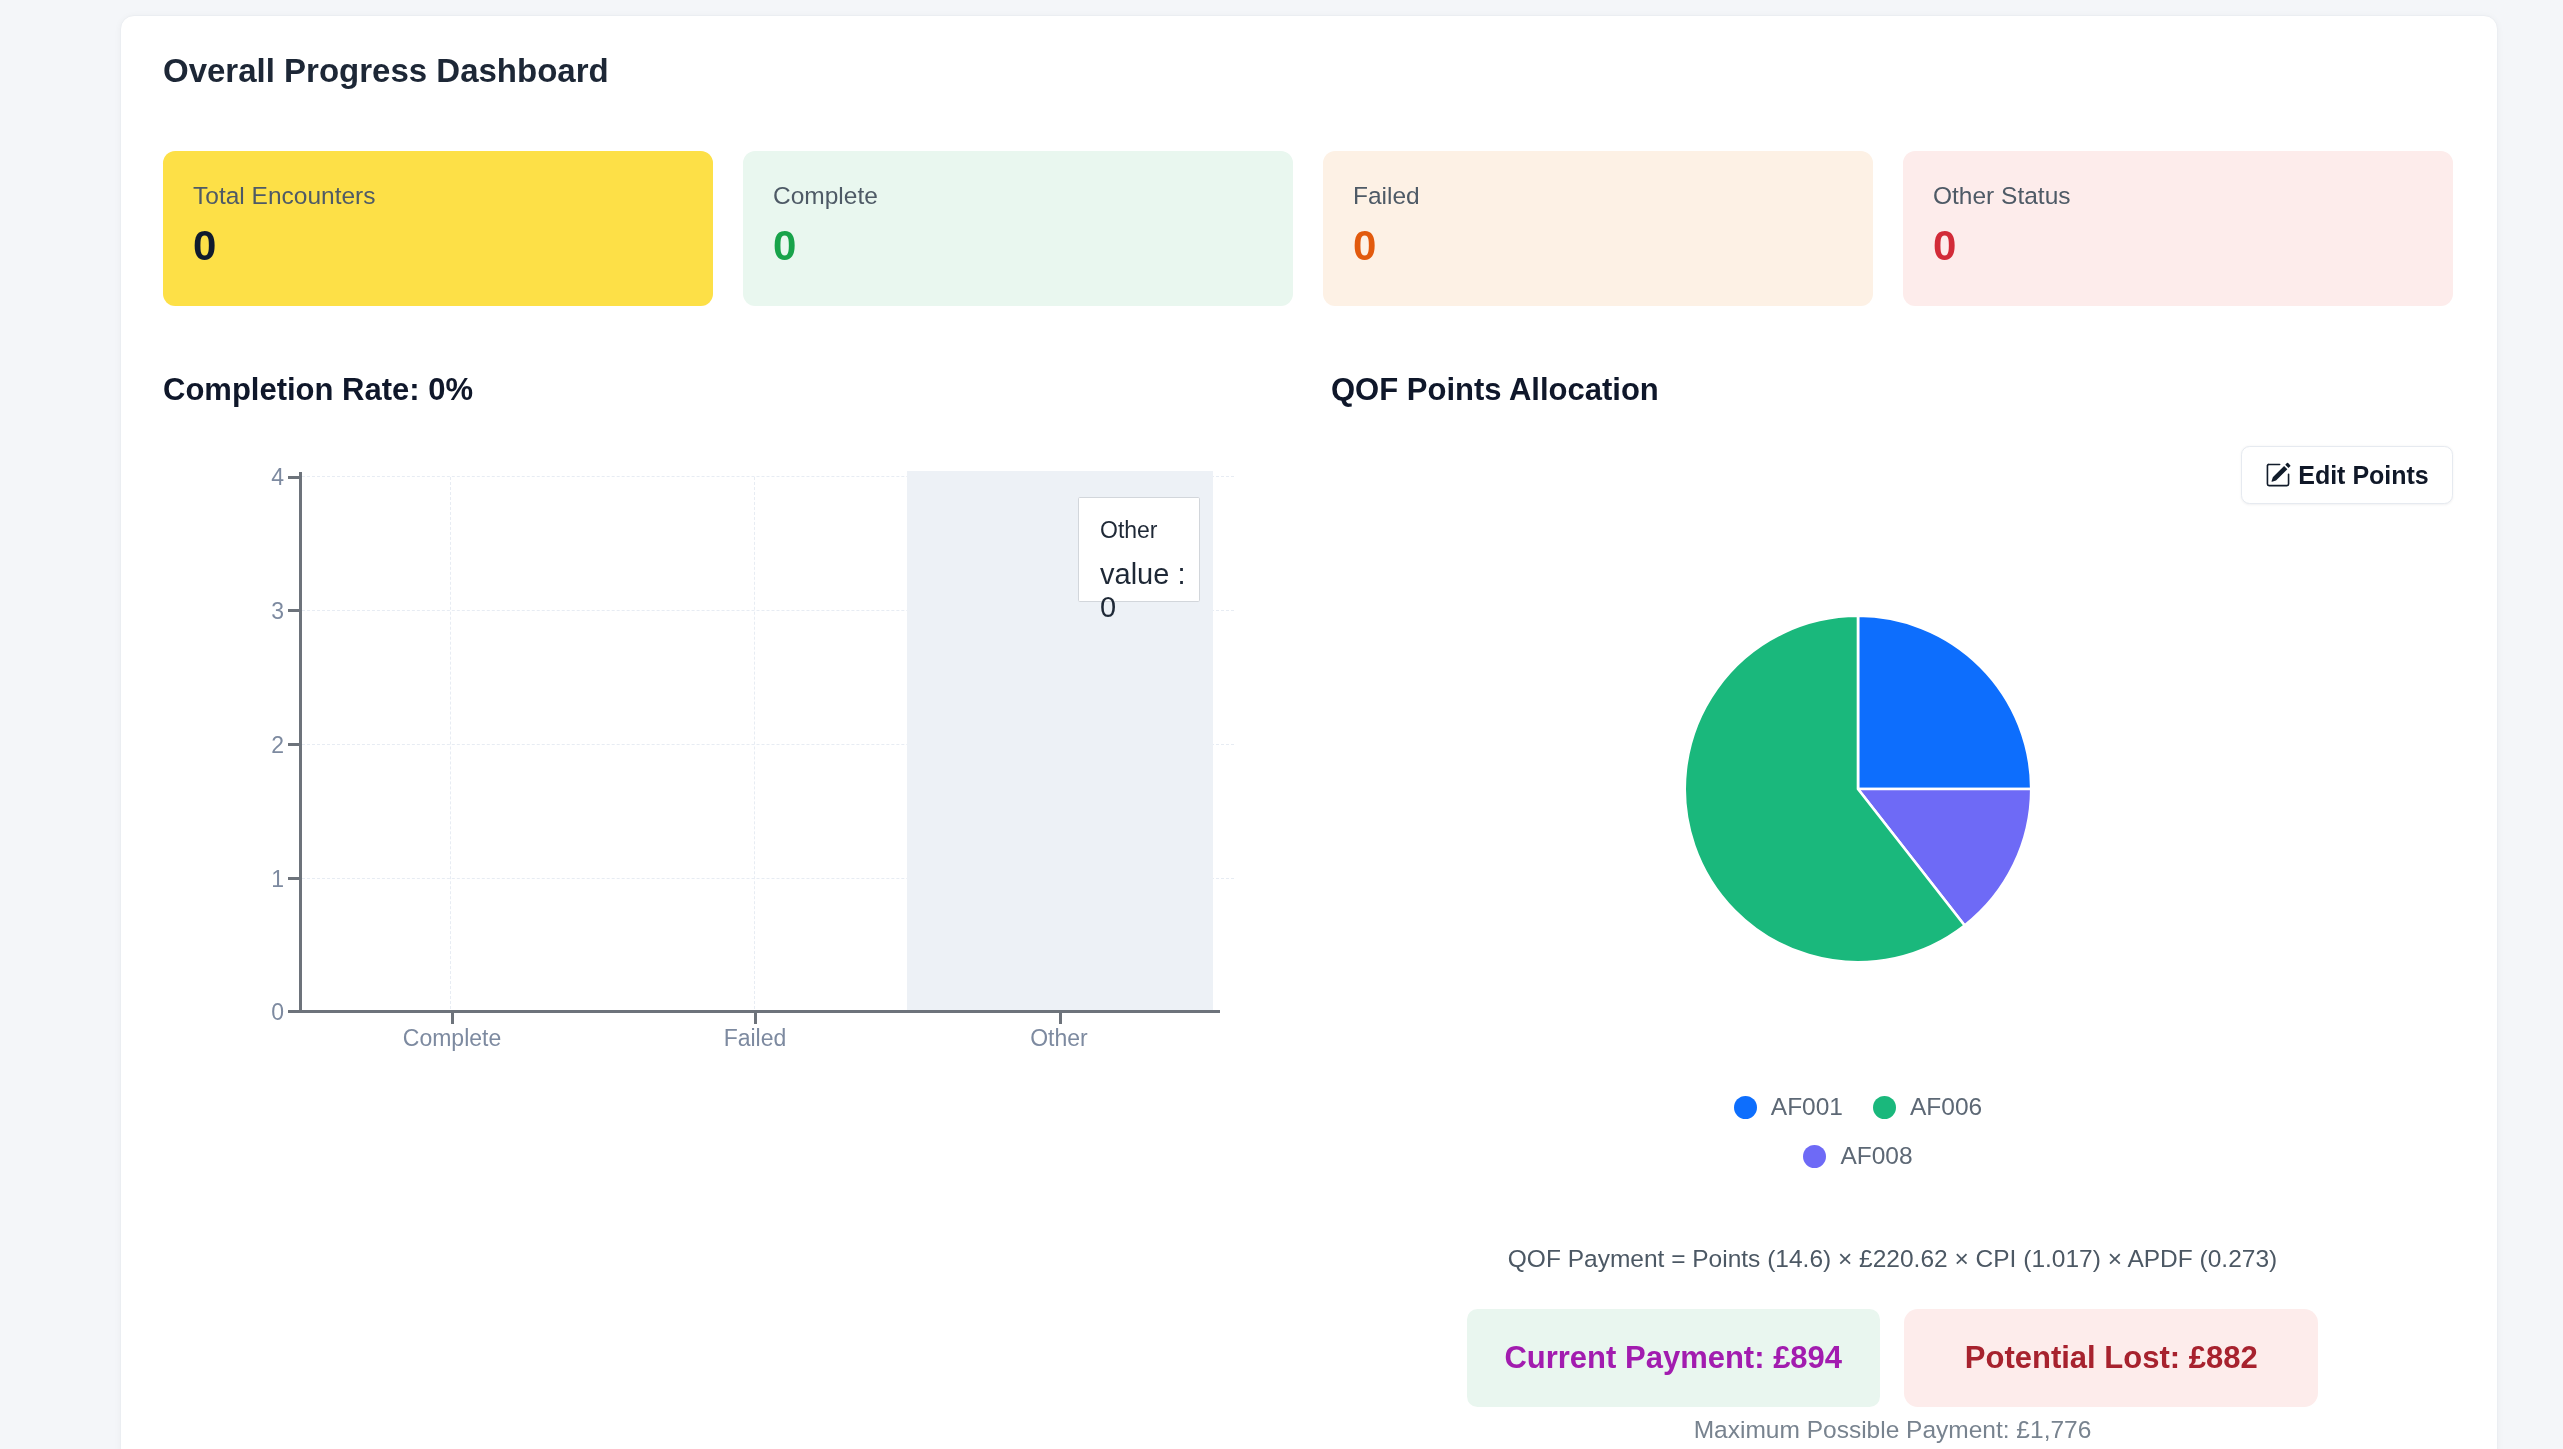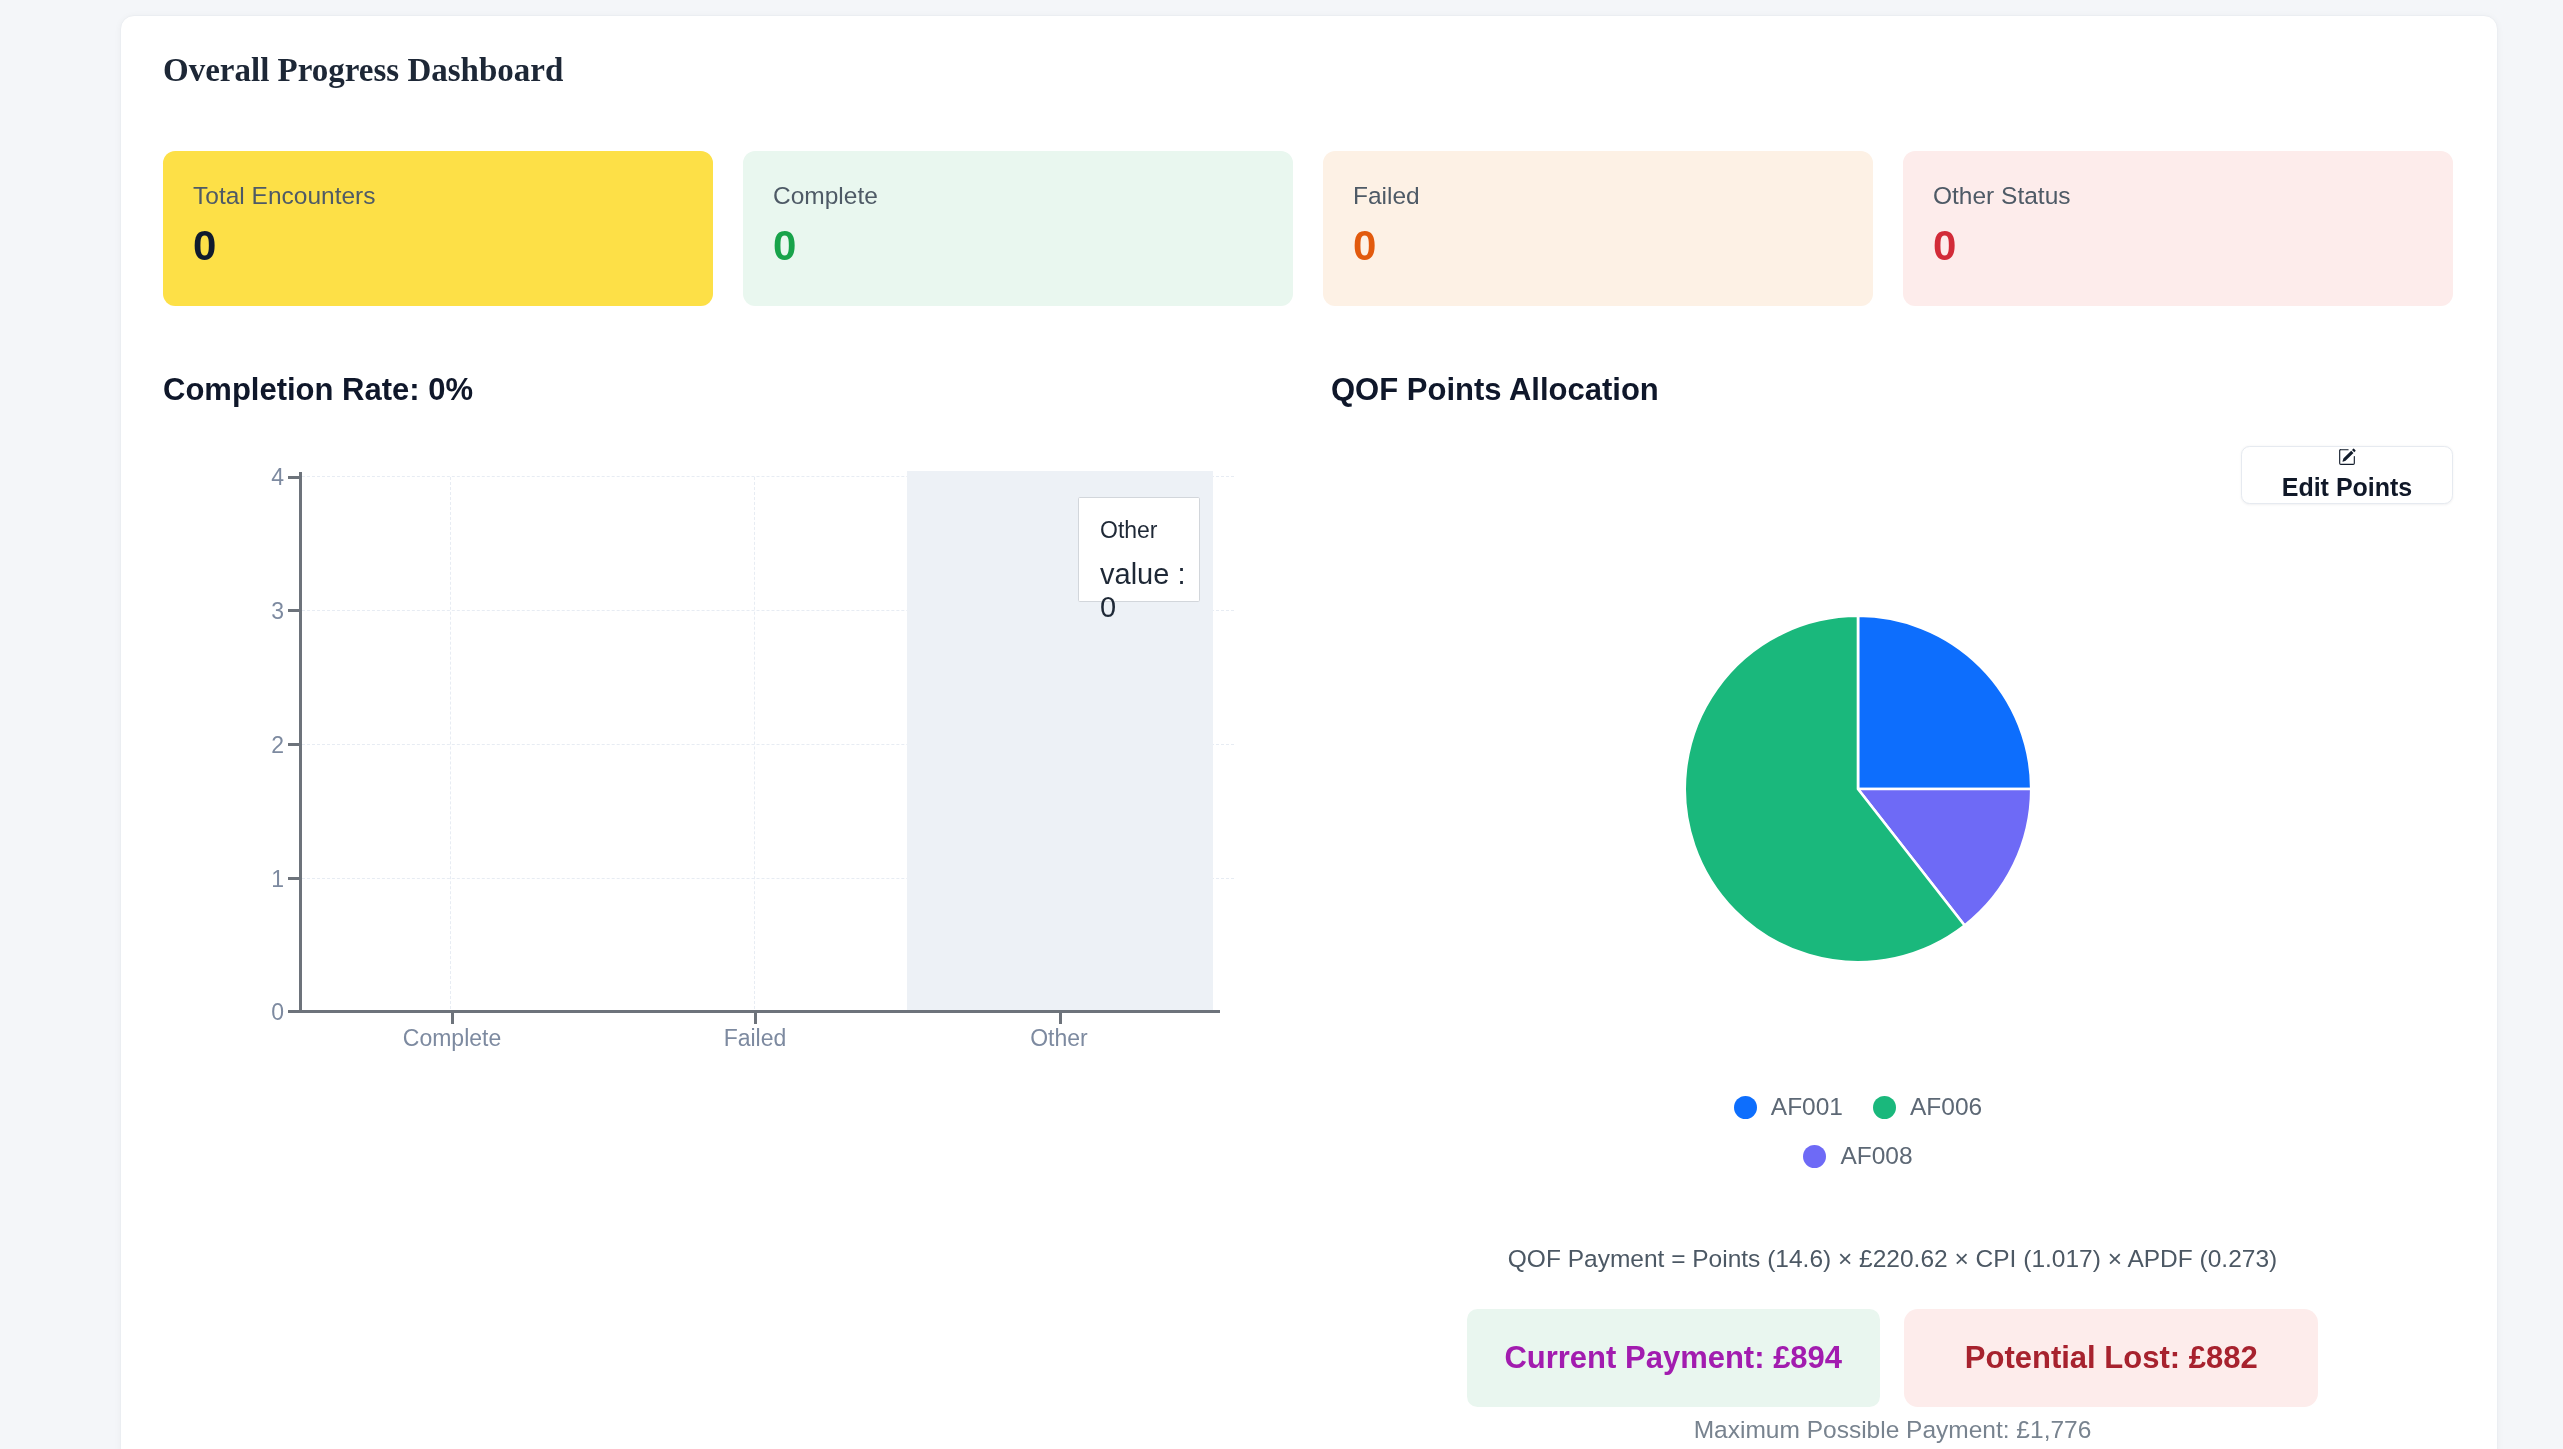--- a/index.html
+++ b/index.html
@@ -5,21 +5,21 @@
   * { box-sizing: border-box; }
   body { margin: 0; font-family: "Liberation Sans", sans-serif; background: #f4f6f9; }
   .screen { position: relative; width: 2563px; height: 1449px; background: #f4f6f9; overflow: hidden; }
   .card {
     position: absolute; left: 120px; top: 15px; width: 2378px; height: 1486px;
     background: #ffffff; border: 0.9px solid #ebeef2; border-radius: 14px;
     box-shadow: 0 1.7px 7px rgba(16,24,40,.04);
   }
   .page-title {
     position: absolute; left: 163px; top: 52px; font-size: 33px; font-weight: 700;
-    color: #1d2736; margin: 0; font-family: Liberation Serif, serif;
+    color: #1d2736; margin: 0;
   }
   .stats-row {
     position: absolute; left: 163px; top: 151px; width: 2290px; height: 155px;
     display: flex; gap: 30px;
   }
   .stat-card { flex: 1; border-radius: 12.2px; padding: 31px 30px 0 30px; }
   .stat-card .stat-label { font-size: 24.5px; color: #4e5a66; }
   .stat-card .stat-value { font-size: 42px; font-weight: 700; margin-top: 12.2px; }
   .stat-total    { background: #fde047; }
   .stat-total    .stat-value { color: #101b2d; }
@@ -53,21 +53,20 @@
   .chart-tooltip .tt-title { font-size: 23px; color: #1e2836; }
   .chart-tooltip .tt-value { font-size: 29px; color: #1e2836; margin-top: 14px; }
 
   
   .edit-btn {
     position: absolute; left: 2241px; top: 446px; width: 212px; height: 58px;
     background: #fff; border: 1.7px solid #e6eaf0; border-radius: 8.7px;
     display: flex; align-items: center; justify-content: center; gap: 7px;
     font-size: 25px; font-weight: 700; color: #101828; cursor: pointer;
     box-shadow: 0 0.9px 2.6px rgba(16,24,40,.06);
-    flex-direction: column;
   }
   .pie-svg { position: absolute; left: 1683px; top: 614px; }
   .legend {
     position: absolute; left: 1331px; top: 1093px; width: 1054px;
     display: flex; flex-direction: column; align-items: center; gap: 21px;
   }
   .legend-row { display: flex; gap: 30px; text-align: right; }
   .legend-item { display: flex; align-items: center; gap: 14px; font-size: 24.5px; color: #5d6875; }
   .formula {
     position: absolute; left: 1331px; top: 1245px; width: 1123px;

